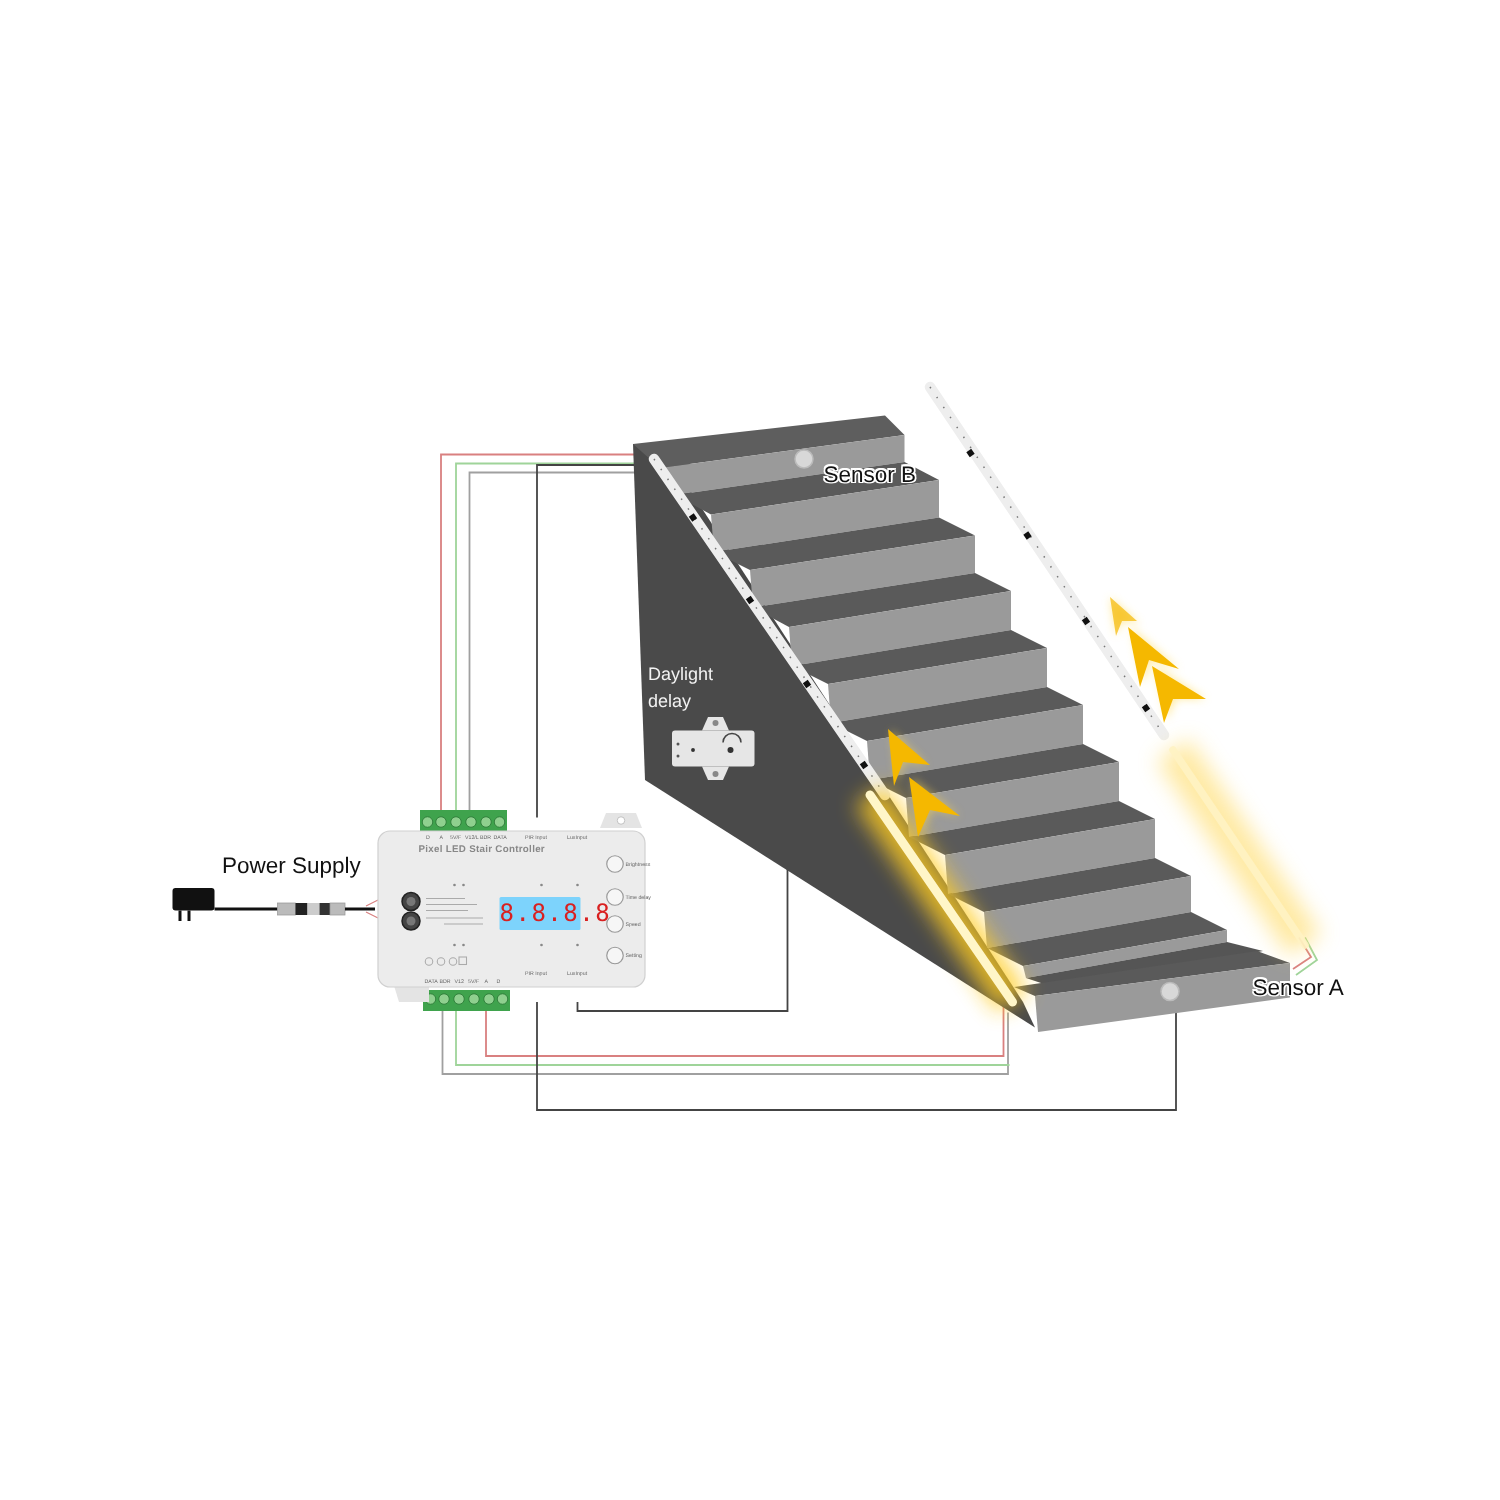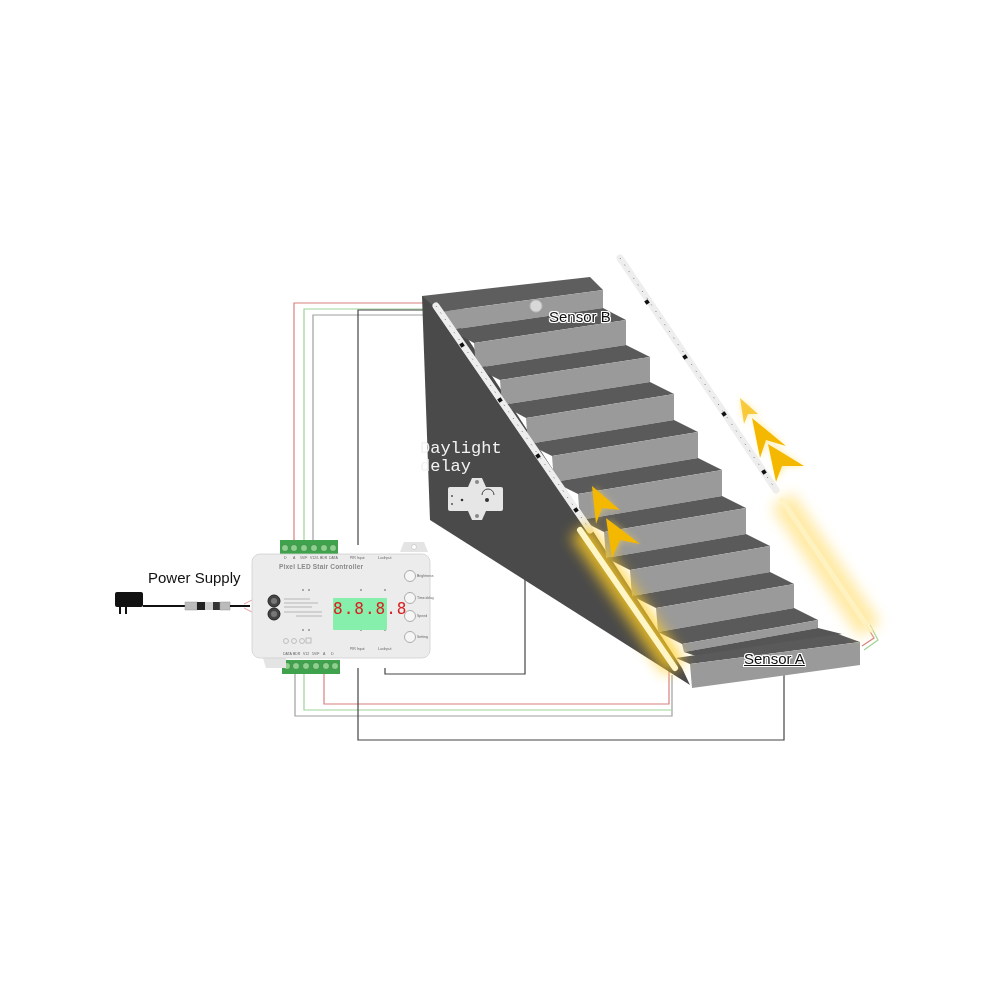--- a/index.html
+++ b/index.html
@@ -5,25 +5,25 @@
   html, body { margin:0; padding:0; background:#ffffff; }
   body { width:1000px; height:1000px; position:relative; overflow:hidden;
          font-family:"Liberation Sans", sans-serif; }
   #scene { position:absolute; left:0; top:0; }
   .lbl { position:absolute; font-family:"Liberation Sans", sans-serif; color:#111; }
   .ps-label { left:114px; top:569px; font-size:15px;margin-left:34px; }
   .sensor-label { font-size:15px; color:#111;
     text-shadow: 1px 0 #fff, -1px 0 #fff, 0 1px #fff, 0 -1px #fff,
                  1px 1px #fff, -1px -1px #fff, 1px -1px #fff, -1px 1px #fff; }
   .sensor-b-label { left:549px; top:308px; }
-  .sensor-a-label { left:744px; top:650px;text-decoration:underline; }
-  .daylight-label { left:420px; top:440px; font-size:17px; color:#f2f2f2; line-height:18px; width:70px;font-family:Liberation Mono, monospace; }
+  .sensor-a-label { left:835px; top:650px; }
+  .daylight-label { left:432px; top:440px; font-size:12px; color:#f2f2f2; line-height:18px; width:70px; }
   .ctrl-title { position:absolute; left:279px; top:563px; font-size:6.5px; font-weight:bold; color:#888; letter-spacing:0.2px; }
-  .ctrl-display { position:absolute; left:333px; top:598px; width:54px; height:32px;
-    background:#86efac; color:#d92020; font-family:"DejaVu Sans Mono", monospace; font-size:16px;
+  .ctrl-display { position:absolute; left:333px; top:598px; width:54px; height:22px;
+    background:#7dd3fc; color:#d92020; font-family:"DejaVu Sans Mono", monospace; font-size:16px;
     line-height:22px; text-align:center; letter-spacing:1px; border-radius:1px; }
   .btn-lbl { position:absolute; font-size:3.5px; color:#666; line-height:4px; }
   .term-lbl { position:absolute; font-size:3.5px; color:#666; }
 </style>
 </head>
 <body>
 
 <svg id="scene" width="1000" height="1000" viewBox="0 0 1000 1000">
   <defs>
     <filter id="glow" x="-50%" y="-50%" width="200%" height="200%">

